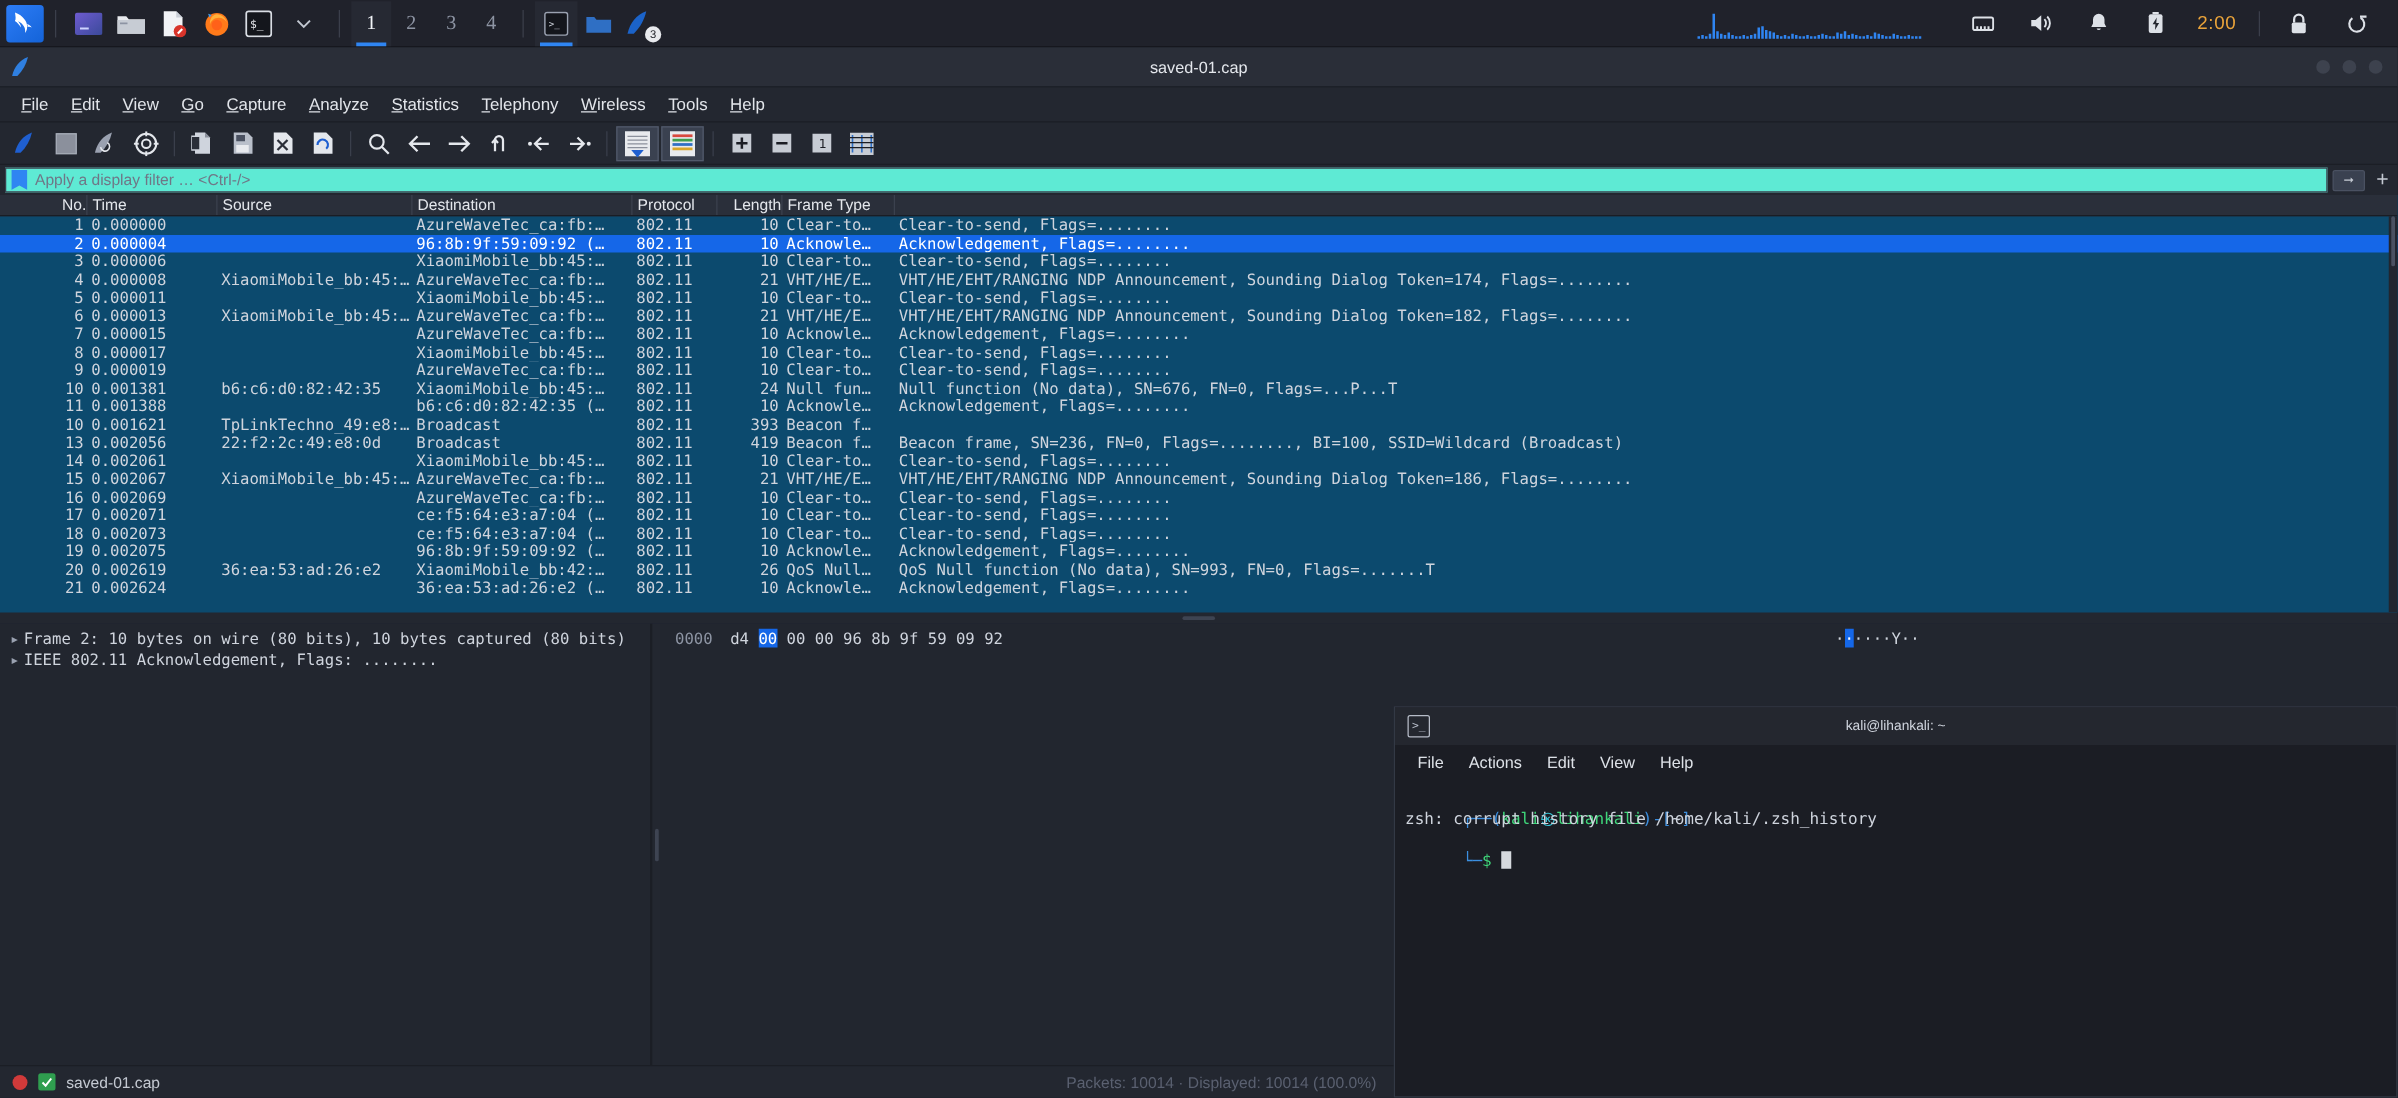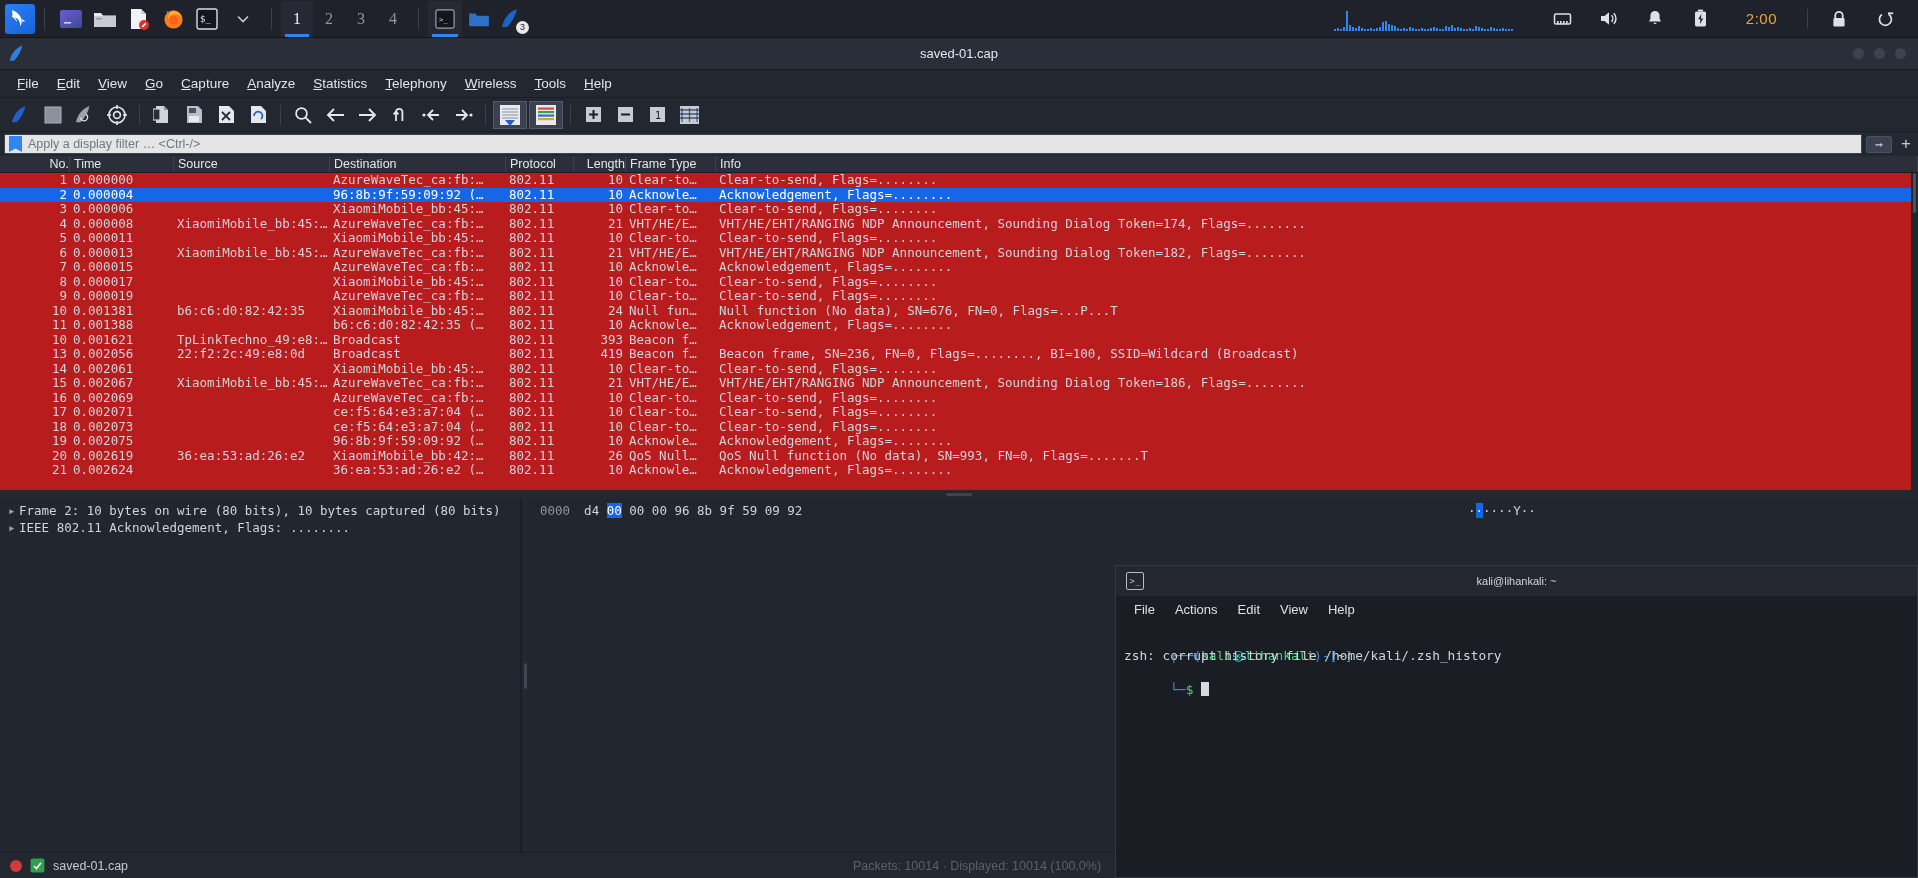--- a/index.html
+++ b/index.html
@@ -33,21 +33,21 @@
   }
   .tb-app{
     width:34px; height:36px; display:flex; align-items:center; justify-content:center; position:relative;
   }
   .tb-app.active{ background:#262933; }
   .tb-app.active:after{
     content:""; position:absolute; left:4px; right:4px; bottom:0; height:3px; background:#2f85f2;
   }
   #tray{ margin-left:auto; display:flex; align-items:center; padding-right:10px; }
   #tray .ic{ margin:0 9px; }
-  .clock{ font-size:15px; color:#e9a33a; margin:0 22px; letter-spacing:.5px; }
+  .clock{ font-size:15px; color:#e9a33a; margin:0 10px; letter-spacing:.5px; }
   .tray-sep{ width:1px; height:20px; background:#3b3f4b; margin:0 8px; }
   #netgraph{ width:200px; height:24px; margin-right:6px; display:flex; align-items:flex-end; }
   #netgraph i{ display:block; width:2px; background:#2f85f2; margin-right:1px; }
 
   
   #ws{
     position:absolute; left:0; top:38px; width:1918px; height:840px;
     background:#232730; display:flex; flex-direction:column;
   }
   #ws-title{
@@ -67,33 +67,33 @@
 
   #toolbar{
     height:35px; display:flex; align-items:center; padding-left:6px; gap:2px;
     border-top:1px solid #1b1e25; border-bottom:1px solid #1b1e25; background:#232730;
   }
   .tbtn{ width:30px; height:28px; display:flex; align-items:center; justify-content:center; }
   .tbsep{ width:1px; height:20px; background:#3a3f4b; margin:0 5px; }
 
   #filterbar{ height:24px; display:flex; align-items:center; padding:0 4px; gap:4px; background:#232730; }
   #filterinput{
-    flex:1; height:20px; background:#e5e5e5; border:1px solid #3b414e;
+    flex:1; height:20px; background:#5eead4; border:1px solid #3b414e;
     display:flex; align-items:center; padding-left:2px;
   }
   .fbookmark{ width:13px; height:16px; background:#2f85f2; margin:0 2px;
      clip-path:polygon(0 0,100% 0,100% 100%,50% 78%,0 100%); }
   #filterph{ font-size:12.5px; color:#6f7787; padding-left:4px; }
   .farrow{
      width:26px;height:17px;background:#3a4150;border:1px solid #4a5161;border-radius:2px;
      display:flex;align-items:center;justify-content:center;color:#c4c9d2;font-size:10px;margin-right:2px;}
   .fplus{ width:16px;text-align:center;color:#c4c9d2;font-size:17px;line-height:14px;}
 
   
-  #plist{ height:334px; background:#b91c1c; overflow:hidden; position:relative;
+  #plist{ height:334px; background:#0c4a6e; overflow:hidden; position:relative;
           font-family:"DejaVu Sans Mono", monospace; font-size:12.5px; }
   #phead{ display:flex; height:17px; background:#2a2f3a; border-bottom:1px solid #1a1d24;
           font-family:"Liberation Sans", sans-serif; font-size:12.5px; color:#e4e7ec; }
   #phead div{ padding-left:4px; border-right:1px solid #3b414e; line-height:17px; white-space:nowrap; overflow:hidden;}
   .prow{ display:flex; height:14.5px; line-height:14.5px; white-space:nowrap; color:#cfd4dd; }
   .prow.sel{ background:#1567e8; color:#ffffff; }
   .prow > div{ overflow:hidden; padding:0 3px; }
   .c-no{ width:70px; text-align:right; }
   .c-time{ width:104px; }
   .c-src{ width:156px; }
@@ -523,21 +523,20 @@
 
   <div id="plist">
     <div id="phead">
       <div class="c-no">No.</div>
       <div class="c-time">Time</div>
       <div class="c-src">Source</div>
       <div class="c-dst">Destination</div>
       <div class="c-proto">Protocol</div>
       <div class="c-len">Length</div>
       <div class="c-ftype">Frame Type</div>
-      <div class="c-info">Info</div>
     </div>
     <div id="prows">
         <div class="prow">
           <div class="c-no">1</div>
           <div class="c-time">0.000000</div>
           <div class="c-src"></div>
           <div class="c-dst">AzureWaveTec_ca:fb:…</div>
           <div class="c-proto">802.11</div>
           <div class="c-len">10</div>
           <div class="c-ftype">Clear-to…</div>

